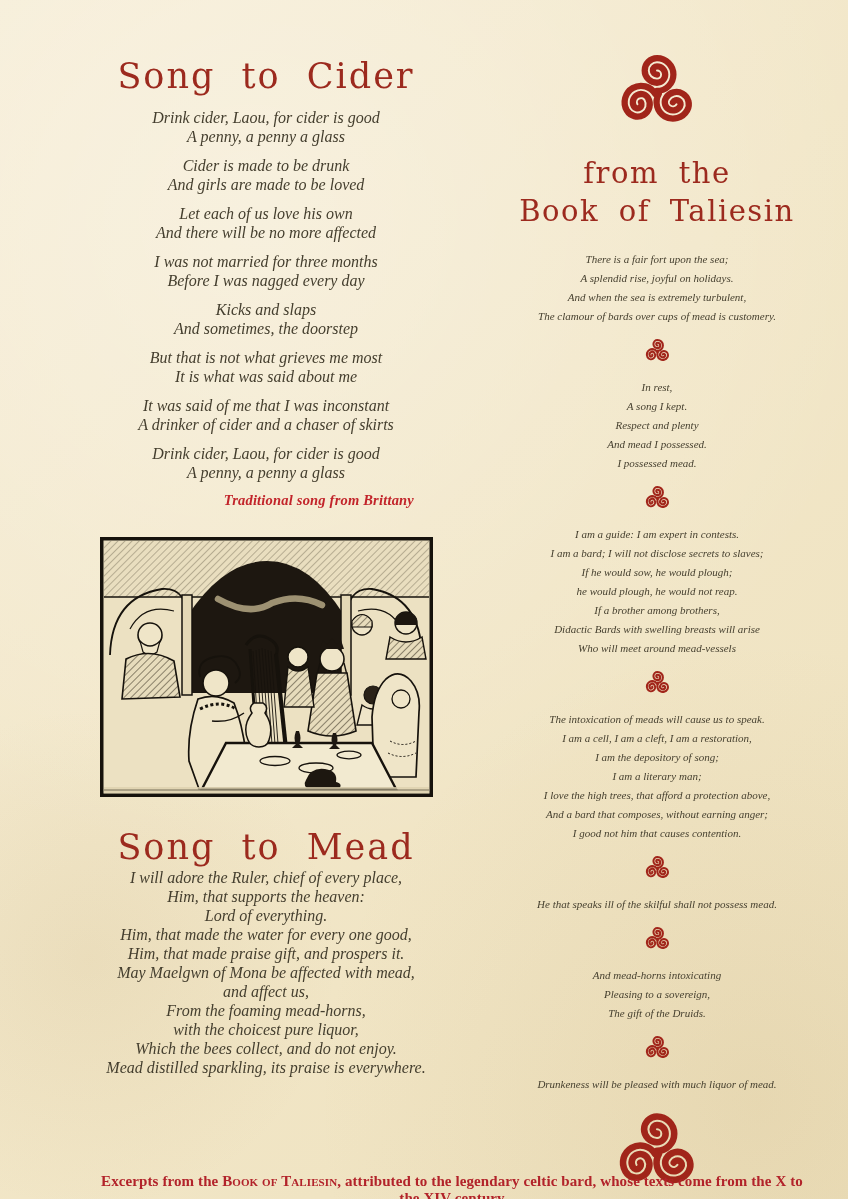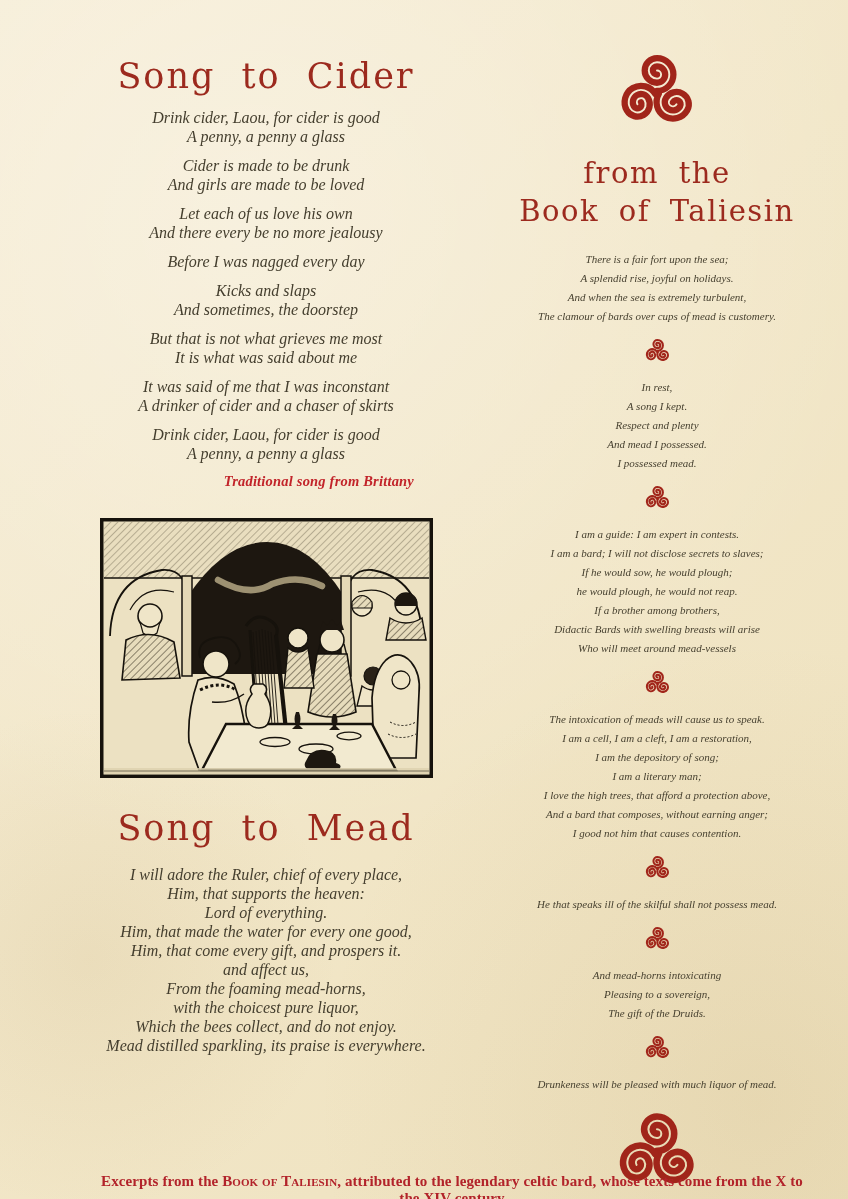--- a/index.html
+++ b/index.html
@@ -28,21 +28,21 @@
     font-style:italic;font-size:16px;line-height:19px;color:#443e2e;
   }
   .stanza-r{margin:0;}
   .stanza-r .vl{font-size:11px;line-height:19px;color:#474130;}
   #cider-title{margin-bottom:12px;}
   .credit{
     margin-top:8px;padding-right:26px;text-align:right;
     color:#c2242a;font-weight:bold;font-size:14.5px;letter-spacing:.2px;font-style:italic;
   }
   .illo-wrap{margin:28px auto 0;width:333px;height:260px;}
-  #mead-title{margin-top:30px;margin-bottom:16px;}
+  #mead-title{margin-top:30px;}
   .trisk{display:block;margin:0 auto;}
   .trisk-top{margin-bottom:20px;}
   .trisk-bottom{margin-top:16px;}
   .divider{margin:12px auto 13px;display:block;}
   .footer{
     position:absolute;left:0;top:1173px;width:812px;text-align:center;
     padding-left:92px;box-sizing:border-box;
     color:#b2232a;font-weight:bold;font-size:15px;letter-spacing:.1px;
   }
   .footer .sc{font-variant:small-caps;}
@@ -77,23 +77,24 @@
     <div class="stanza">
         <div class="vl">Drink cider, Laou, for cider is good</div>
         <div class="vl">A penny, a penny a glass</div>
       </div>
     <div class="stanza">
         <div class="vl">Cider is made to be drunk</div>
         <div class="vl">And girls are made to be loved</div>
       </div>
     <div class="stanza">
         <div class="vl">Let each of us love his own</div>
-        <div class="vl">And there every be no more jealousy</div>
-      </div>
-    <div class="stanza">
+        <div class="vl">And there will be no more affected</div>
+      </div>
+    <div class="stanza">
+        <div class="vl">I was not married for three months</div>
         <div class="vl">Before I was nagged every day</div>
       </div>
     <div class="stanza">
         <div class="vl">Kicks and slaps</div>
         <div class="vl">And sometimes, the doorstep</div>
       </div>
     <div class="stanza">
         <div class="vl">But that is not what grieves me most</div>
         <div class="vl">It is what was said about me</div>
       </div>
@@ -183,21 +184,22 @@
         <rect x="4" y="250" width="325" height="6.5" fill="url(#ht2)" opacity="0.8"></rect>
       </svg>
     </div>
 
     <h1 class="celt big" id="mead-title">Song to Mead</h1>
     <div class="stanza">
         <div class="vl">I will adore the Ruler, chief of every place,</div>
         <div class="vl">Him, that supports the heaven:</div>
         <div class="vl">Lord of everything.</div>
         <div class="vl">Him, that made the water for every one good,</div>
-        <div class="vl">Him, that come every gift, and prospers it.</div>
+        <div class="vl">Him, that made praise gift, and prospers it.</div>
+        <div class="vl">May Maelgwn of Mona be affected with mead,</div>
         <div class="vl">and affect us,</div>
         <div class="vl">From the foaming mead-horns,</div>
         <div class="vl">with the choicest pure liquor,</div>
         <div class="vl">Which the bees collect, and do not enjoy.</div>
         <div class="vl">Mead distilled sparkling, its praise is everywhere.</div>
       </div>
   </div>
 
   <div class="col col-right">
     <svg class="trisk trisk-top" viewBox="-30 -30 60 60" width="82" height="82">

